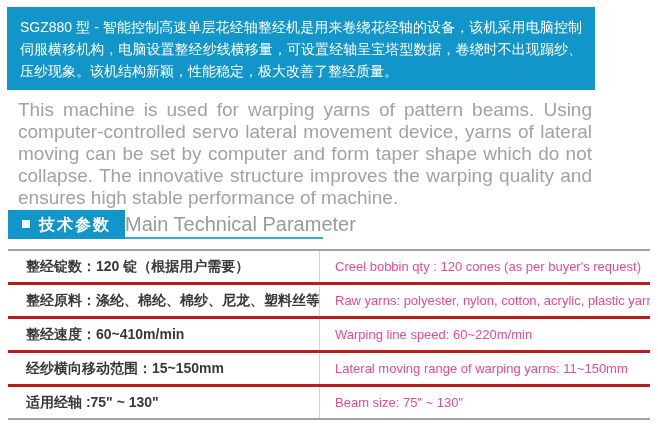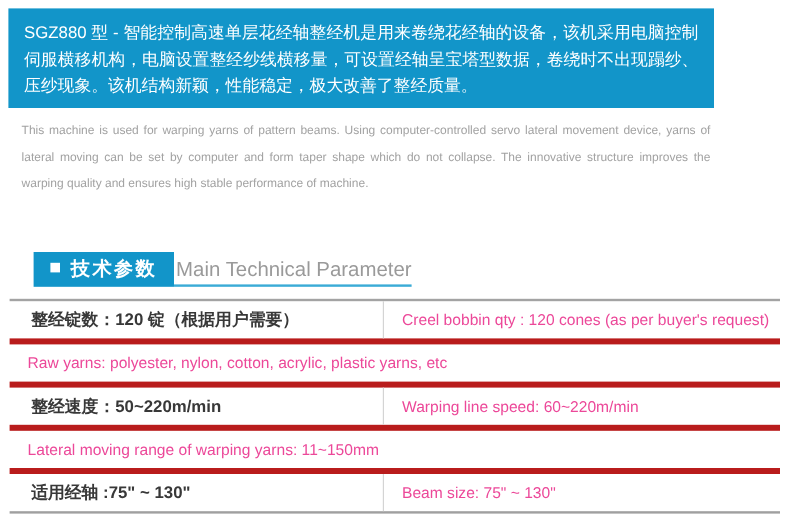--- a/index.html
+++ b/index.html
@@ -32,33 +32,32 @@
     text-align: justify;
   }
 
   
   .intro-en {
     position: absolute;
     left: 18px;
     top: 99px;
     width: 574px;
     color: #a2a2a2;
-    font-size: 10px;
+    font-size: 19px;
     line-height: 22px;
     text-align: justify;
   }
 
   
   .section-header {
     position: absolute;
     left: 8px;
     top: 210px;
     display: flex;
     align-items: stretch;
-    margin-left: 20px;
   }
   .title-cn-box {
     background: #1295c9;
     color: #ffffff;
     height: 29px;
     line-height: 29px;
     padding: 0 14px;
     font-size: 16px;
     font-weight: bold;
     letter-spacing: 2px;
@@ -70,38 +69,38 @@
     height: 8px;
     background: #ffffff;
     margin-right: 9px;
     vertical-align: 2px;
   }
   .title-en-wrap {
     width: 198px;
     height: 27px;
     line-height: 29px;
     border-bottom: 2px solid #3aabd6;
-    text-align: right;
+    text-align: left;
     color: #9a9a9a;
-    font-size: 17px;
+    font-size: 20px;
     white-space: nowrap;
   }
 
   
   .params-table {
     position: absolute;
     left: 8px;
     top: 249px;
     width: 642px;
     border-top: 2px solid #a3a3a3;
   }
   .param-row {
     display: flex;
     height: 31px;
-    border-bottom: 5px solid #b91c1c;
+    border-bottom: 3px solid #b91c1c;
     align-items: stretch;
   }
   .param-row:last-child {
     border-bottom: 2px solid #a0a0a0;
   }
   .cell-cn {
     width: 312px;
     box-sizing: border-box;
     padding-left: 18px;
     border-right: 1px solid #d4d4d4;
@@ -144,29 +143,31 @@
   </div>
 
   <div class="params-table">
 
     <div class="param-row">
       <div class="cell-cn">整经锭数：120 锭（根据用户需要）</div>
       <div class="cell-en">Creel bobbin qty : 120 cones (as per buyer's request)</div>
     </div>
 
     <div class="param-row">
+      <div class="cell-cn">整经原料：涤纶、棉纶、棉纱、尼龙、塑料丝等</div>
       <div class="cell-en">Raw yarns: polyester, nylon, cotton, acrylic, plastic yarns, etc</div>
     </div>
 
     <div class="param-row">
-      <div class="cell-cn">整经速度：50~220m/min</div>
+      <div class="cell-cn">整经速度：60~410m/min</div>
       <div class="cell-en">Warping line speed: 60~220m/min</div>
     </div>
 
     <div class="param-row">
+      <div class="cell-cn">经纱横向移动范围：15~150mm</div>
       <div class="cell-en">Lateral moving range of warping yarns: 11~150mm</div>
     </div>
 
     <div class="param-row">
       <div class="cell-cn">适用经轴 :75" ~ 130"</div>
       <div class="cell-en">Beam size: 75" ~ 130"</div>
     </div>
 
   </div>
 

